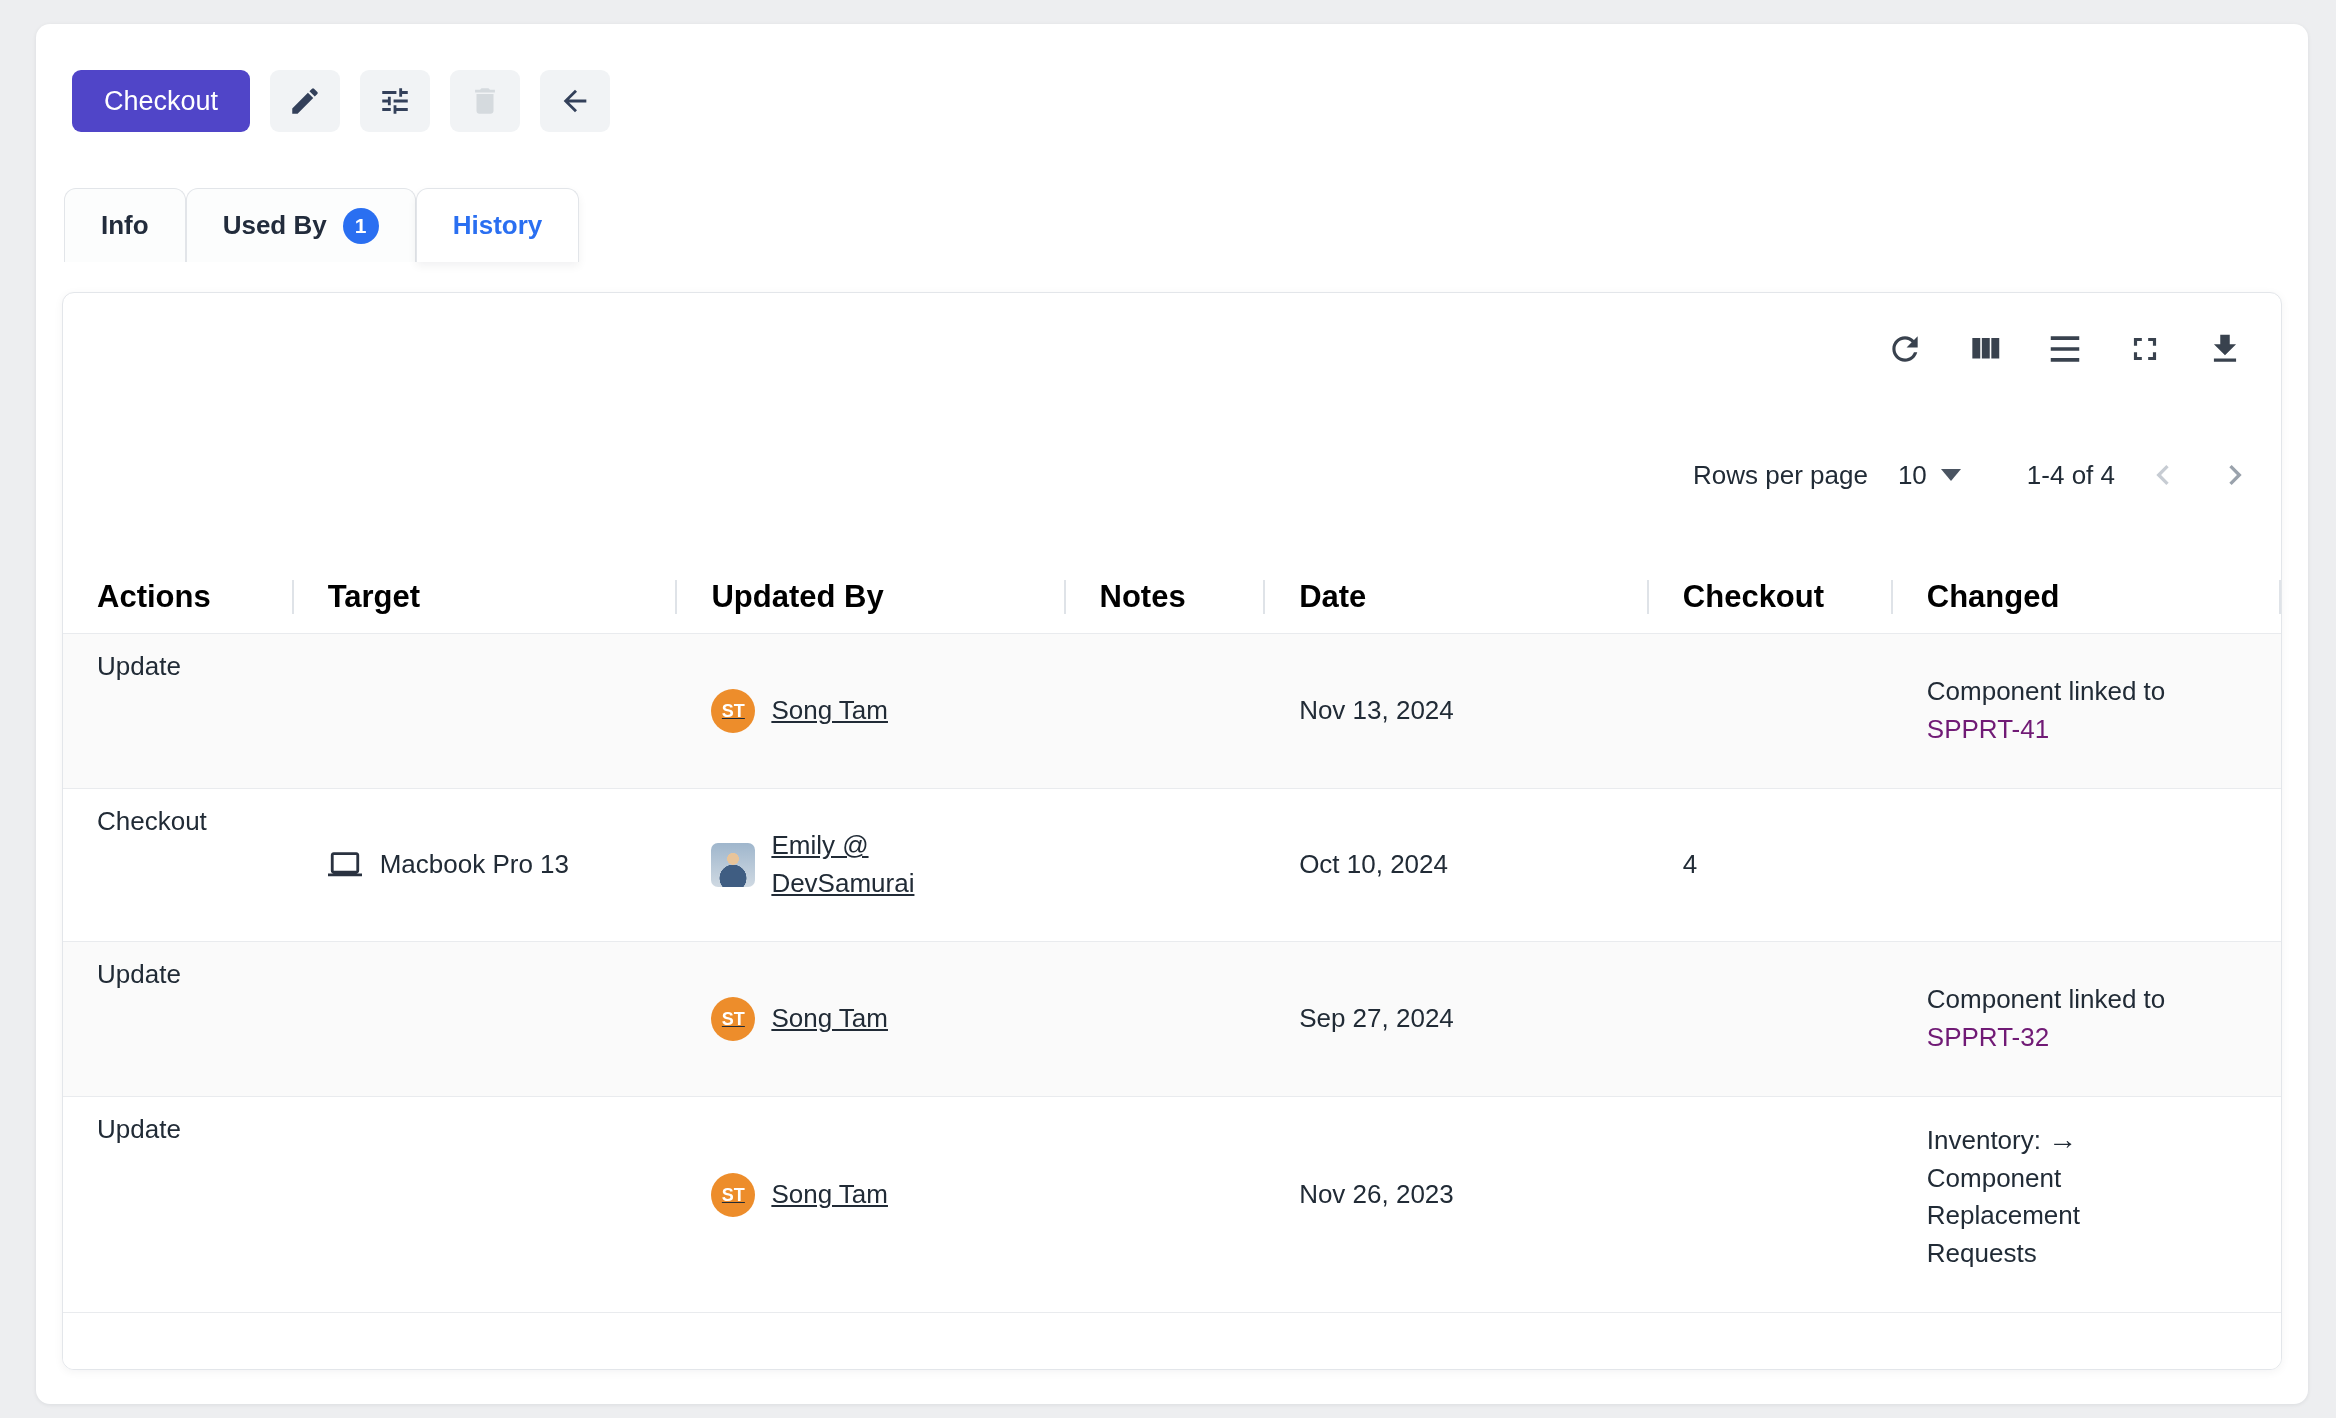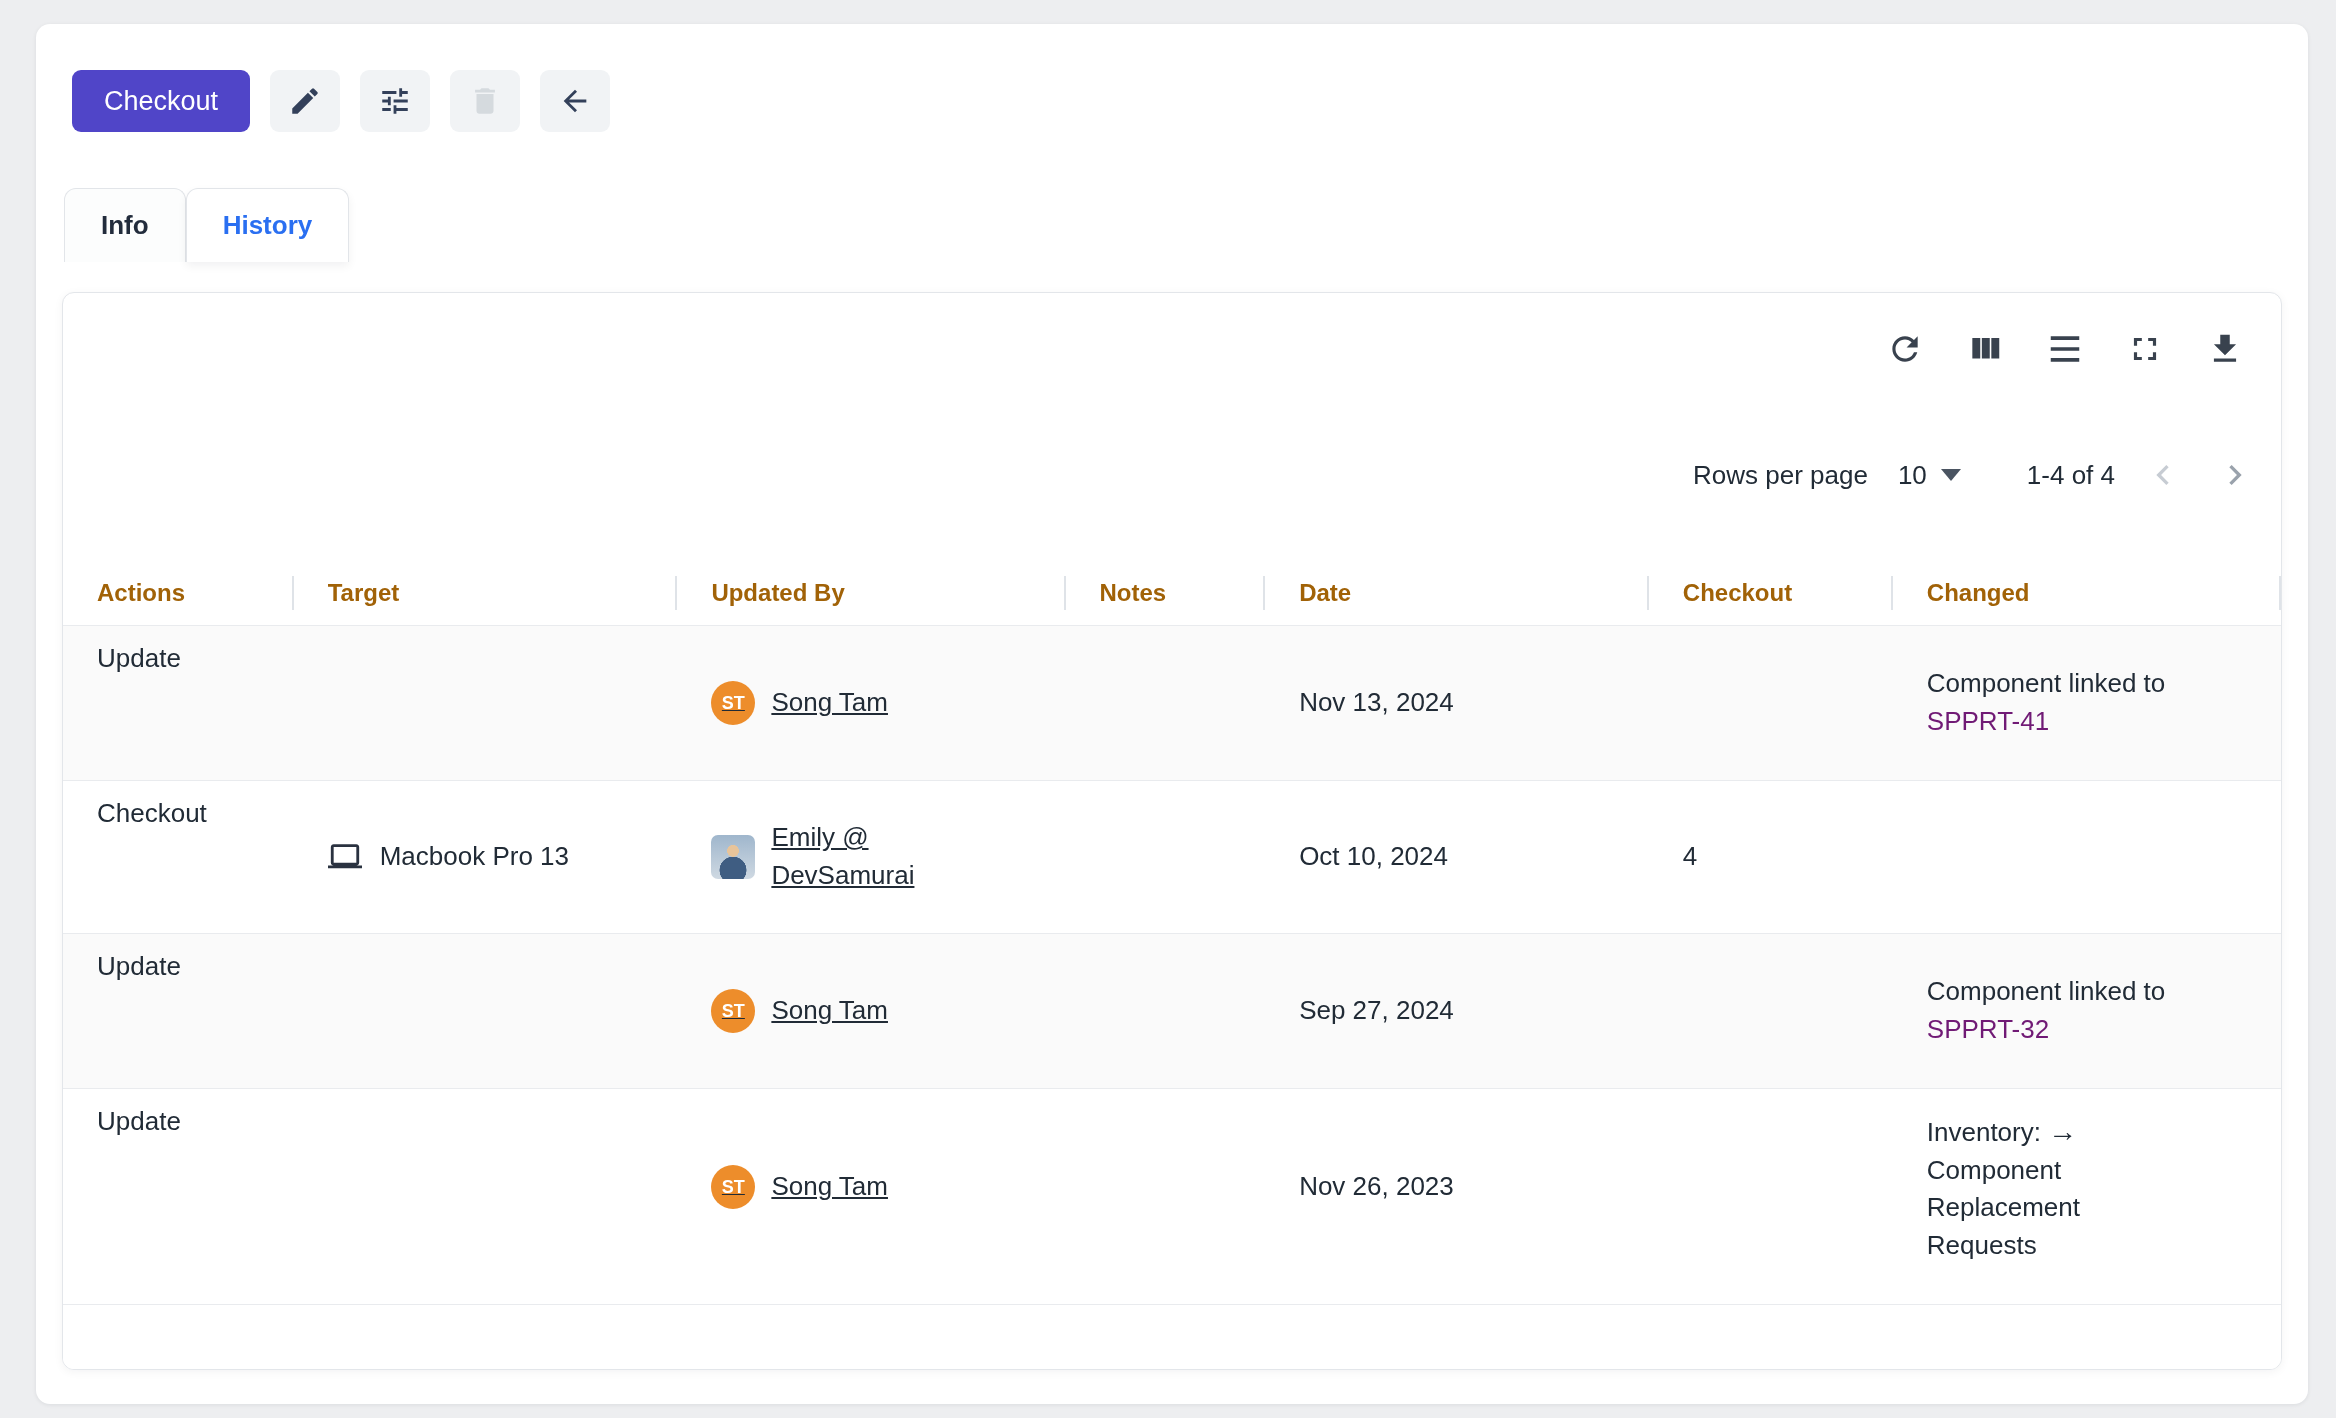--- a/index.html
+++ b/index.html
@@ -68,21 +68,21 @@
   .rpp-select { display: flex; align-items: center; gap: 14px; cursor: pointer; }
   .caret { width: 0; height: 0; border-left: 10px solid transparent; border-right: 10px solid transparent; border-top: 12px solid #4a5461; }
   .range { margin-left: 66px; }
   .page-btn { width: 48px; height: 48px; margin-left: 24px; border: none; background: none; display: flex; align-items: center; justify-content: center; cursor: pointer; }
   .page-btn svg { width: 40px; height: 40px; }
   .page-btn.prev svg { fill: #c7ccd3; }
   .page-btn.next svg { fill: #9aa2ac; }
   
   table { width: 100%; border-collapse: collapse; table-layout: fixed; margin-top: 44px; }
   th {
-    text-align: left; font-size: 24px; font-weight: 700; color: #a16207;
+    text-align: left; font-size: 31px; font-weight: 700; color: #000000;
     padding: 18px 0 18px 34px; position: relative; cursor: pointer;
   }
   th::after {
     content: ""; position: absolute; right: 0; top: 50%; transform: translateY(-50%);
     width: 2px; height: 34px; background: #dfe3e8;
   }
   tbody tr { border-top: 1px solid #e9ebee; }
   tbody tr:nth-child(odd) { background: #fafafa; }
   tbody tr.r1 { height: 155px; }
   tbody tr.r2 { height: 153px; }
@@ -147,20 +147,24 @@
               <path d="M20 11H7.83l5.59-5.59L12 4l-8 8 8 8 1.41-1.41L7.83 13H20v-2z"></path>
             </svg>
           </span>
       </button>
     </div>
   </div>
 
   <div class="tabs">
     <div class="tab">
       <span>Info</span>
+    </div>
+    <div class="tab">
+      <span>Used By</span>
+      <span class="badge">1</span>
     </div>
     <div class="tab active">
       <span>History</span>
     </div>
   </div>
 
   <div class="table-card">
 
     <div class="card-toolbar">
       <button class="tool-btn">

